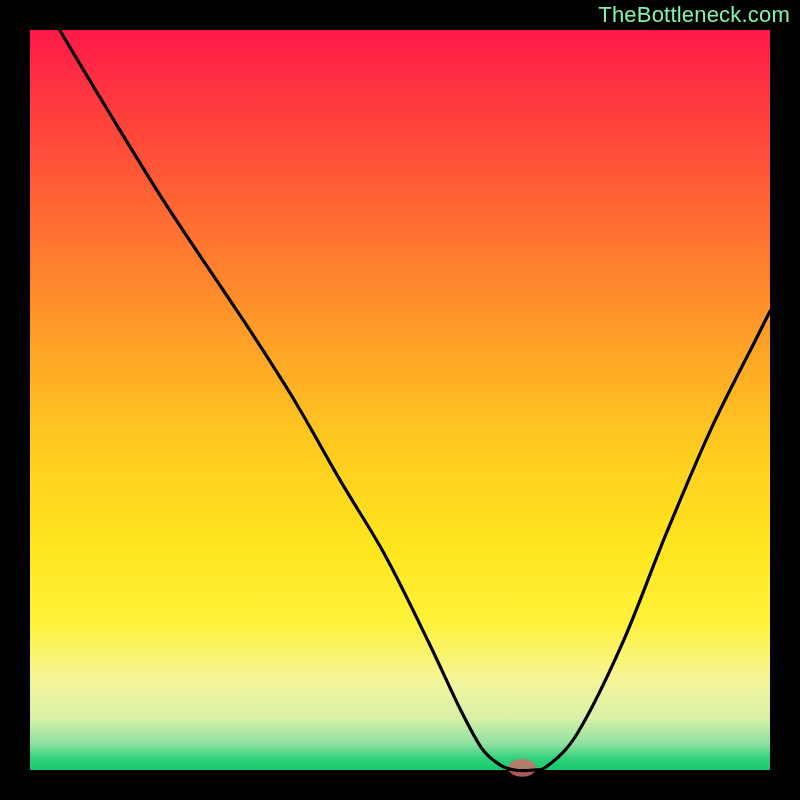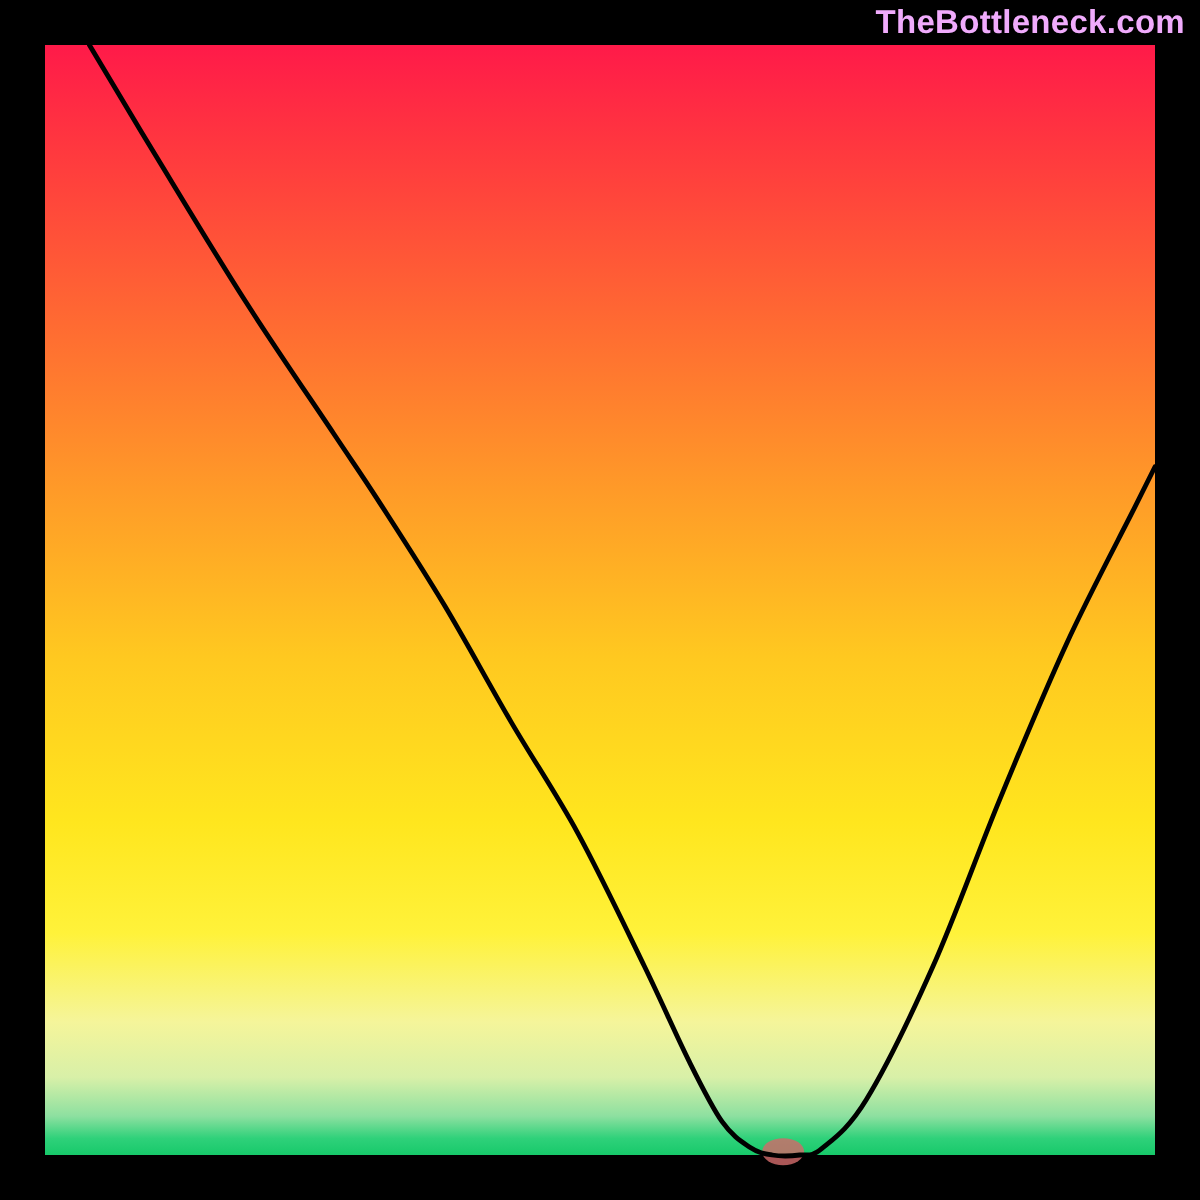--- a/index.html
+++ b/index.html
@@ -13,23 +13,23 @@
   .frame {
     position: relative;
     width: 800px;
     height: 800px;
     background: #000;
   }
   .watermark {
     position: absolute;
     top: 2px;
     right: 10px;
-    color: #f0abfc;
+    color: #86efac;
     font-size: 22px;
-    font-weight: 700;
+    font-weight: 400;
     z-index: 10;
     letter-spacing: 0.2px;
   }
   svg {
     position: absolute;
     top: 0;
     left: 0;
   }
 </style>
 </head>

